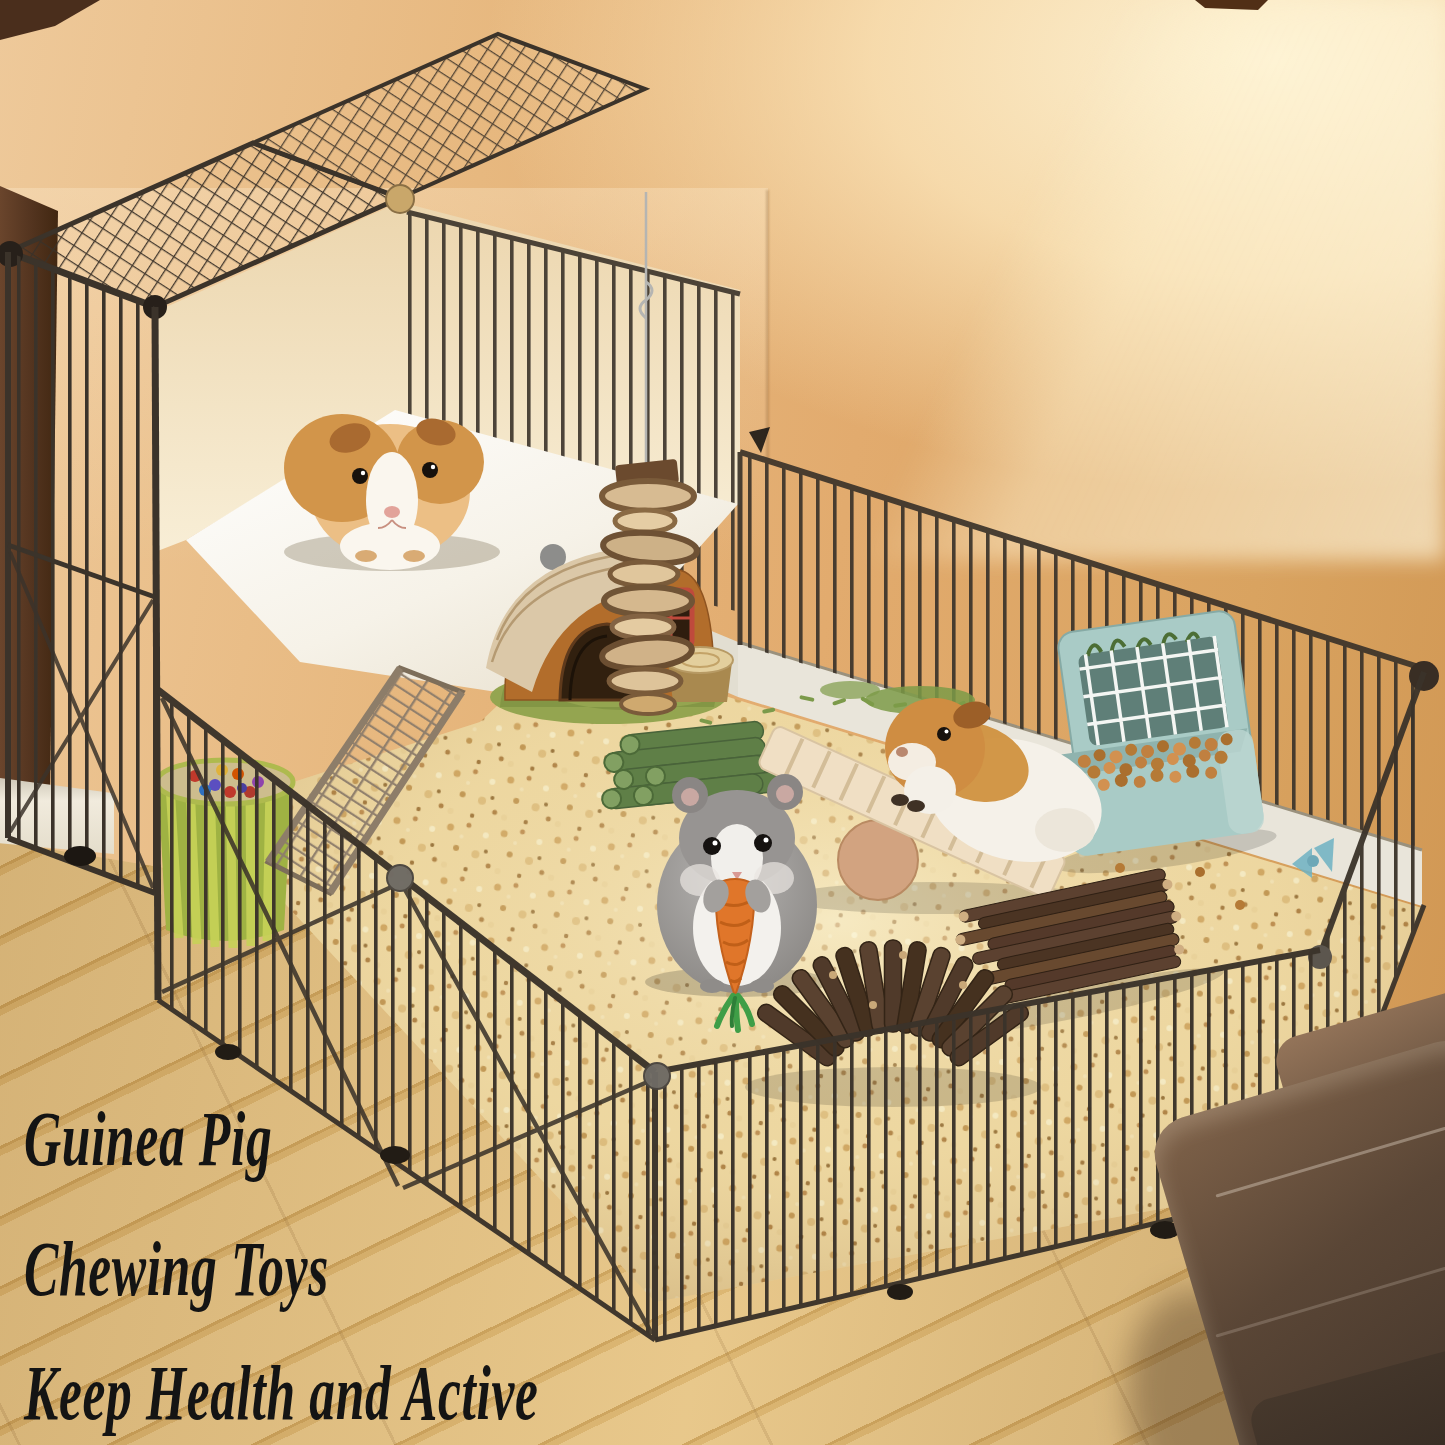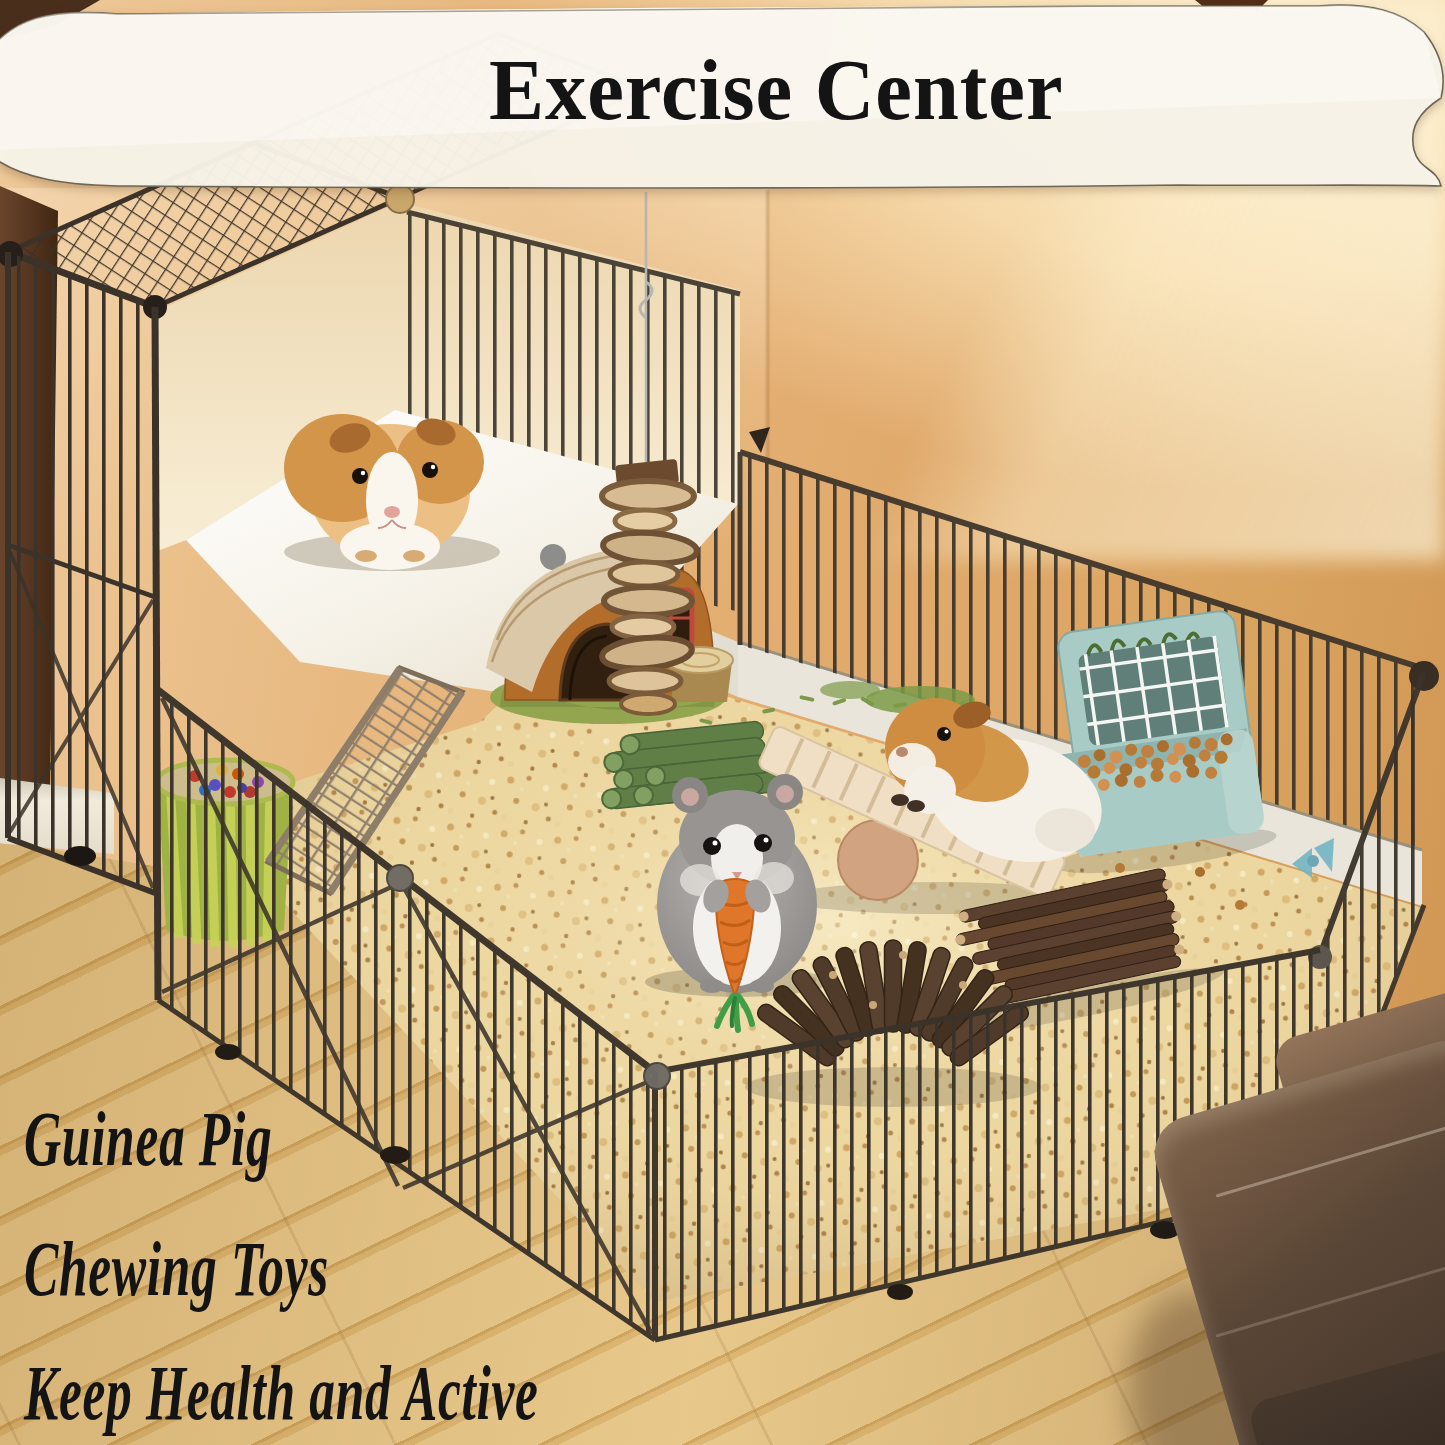--- a/index.html
+++ b/index.html
@@ -456,27 +456,18 @@
     <div class="sofa-piping"></div>
     <div class="sofa-piping p2"></div>
     <div class="sofa-seat"></div>
   </div>
 
   <svg class="corner-bit" width="1445" height="50" style="left:0;top:0">
     <polygon points="0,0 100,0 55,26 0,40" fill="#4a2e1c"></polygon>
     <polygon points="1195,0 1268,0 1258,10 1205,8" fill="#512f16"></polygon>
   </svg>
 
-  <div class="banner">
-    <svg width="1445" height="205" viewBox="0 0 1445 205">
-      <path d="M-6,44 C18,22 40,8 118,14 C460,8 900,6 1318,6 C1372,2 1402,12 1424,32
-               C1440,52 1447,74 1441,98 C1419,112 1409,128 1414,150 C1419,170 1437,168 1441,186
-               C1380,184 1280,186 1180,185 C800,190 420,188 130,186 C64,186 22,178 -6,158 Z" style="fill:var(--banner-bg)" fill-opacity="0.965" stroke="#6e6757" stroke-width="1.6"></path>
-      <path d="M-6,44 C18,22 40,8 118,14 C460,8 900,6 1318,6 C1372,2 1402,12 1424,32 L1441,98 L-6,150 Z" fill="#ffffff" opacity="0.38"></path>
-    </svg>
-    <div class="banner-title">Exercise Center</div>
-  </div>
 
   <div class="caption cap1">Guinea Pig</div>
   <div class="caption cap2">Chewing Toys</div>
   <div class="caption cap3">Keep Health and Active</div>
 
 </div>
 
 </body></html>

